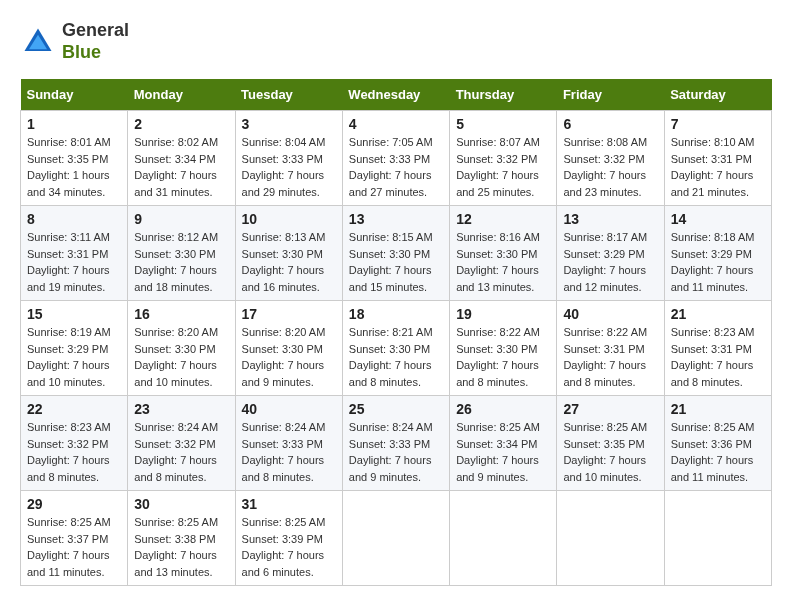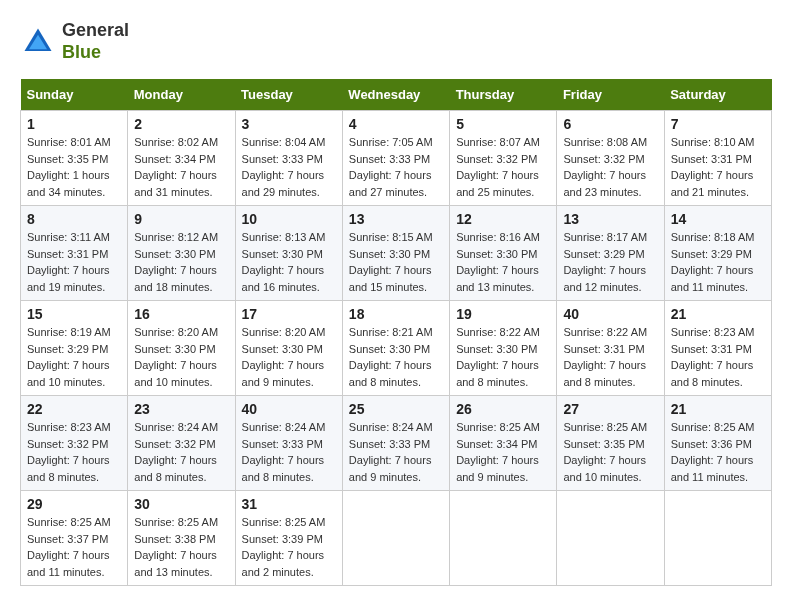--- a/index.html
+++ b/index.html
@@ -365,21 +365,21 @@
           <span>Sunrise: 8:25 AM</span><br>
           <span>Sunset: 3:38 PM</span><br>
           <span>Daylight: 7 hours and 13 minutes.</span>
         </div>
       </td>
         <td>
         <span class="day-num">31</span>
         <div class="day-info">
           <span>Sunrise: 8:25 AM</span><br>
           <span>Sunset: 3:39 PM</span><br>
-          <span>Daylight: 7 hours and 2 minutes.</span>
+          <span>Daylight: 7 hours and 6 minutes.</span>
         </div>
       </td>
         <td class="empty"></td>
         <td class="empty"></td>
         <td class="empty"></td>
         <td class="empty"></td>
       </tr>
     </tbody>
 </table>
 

